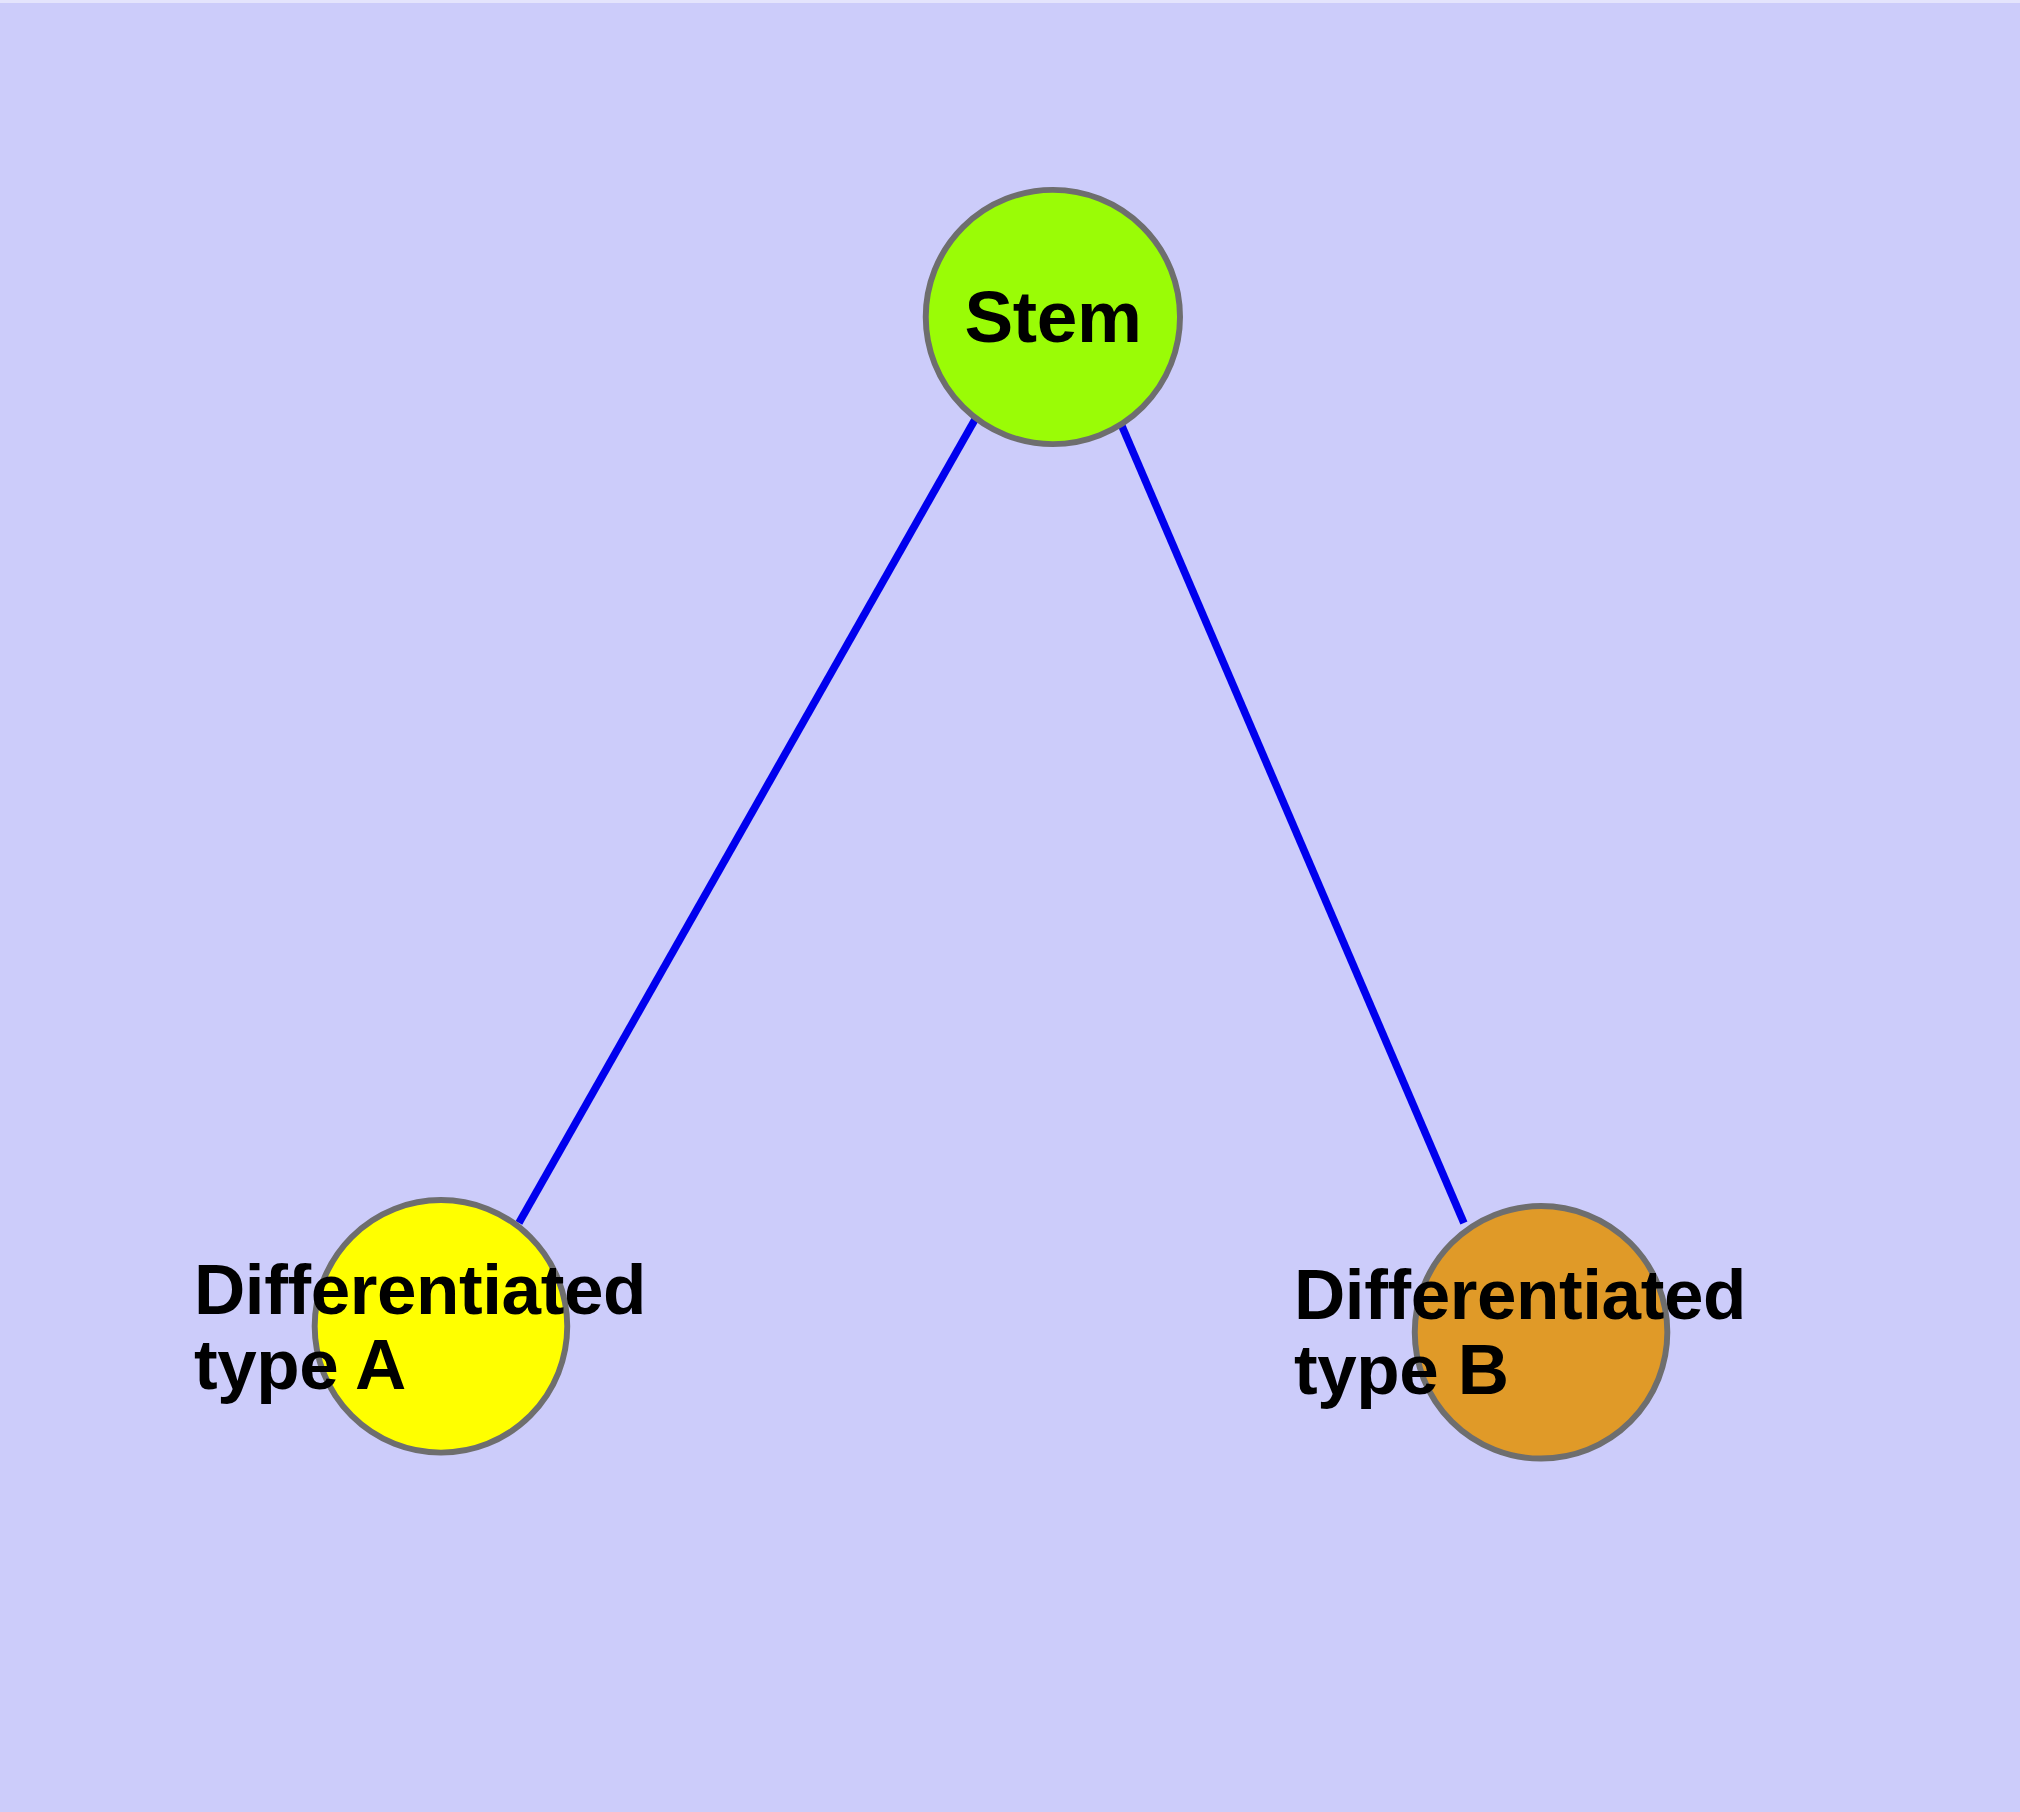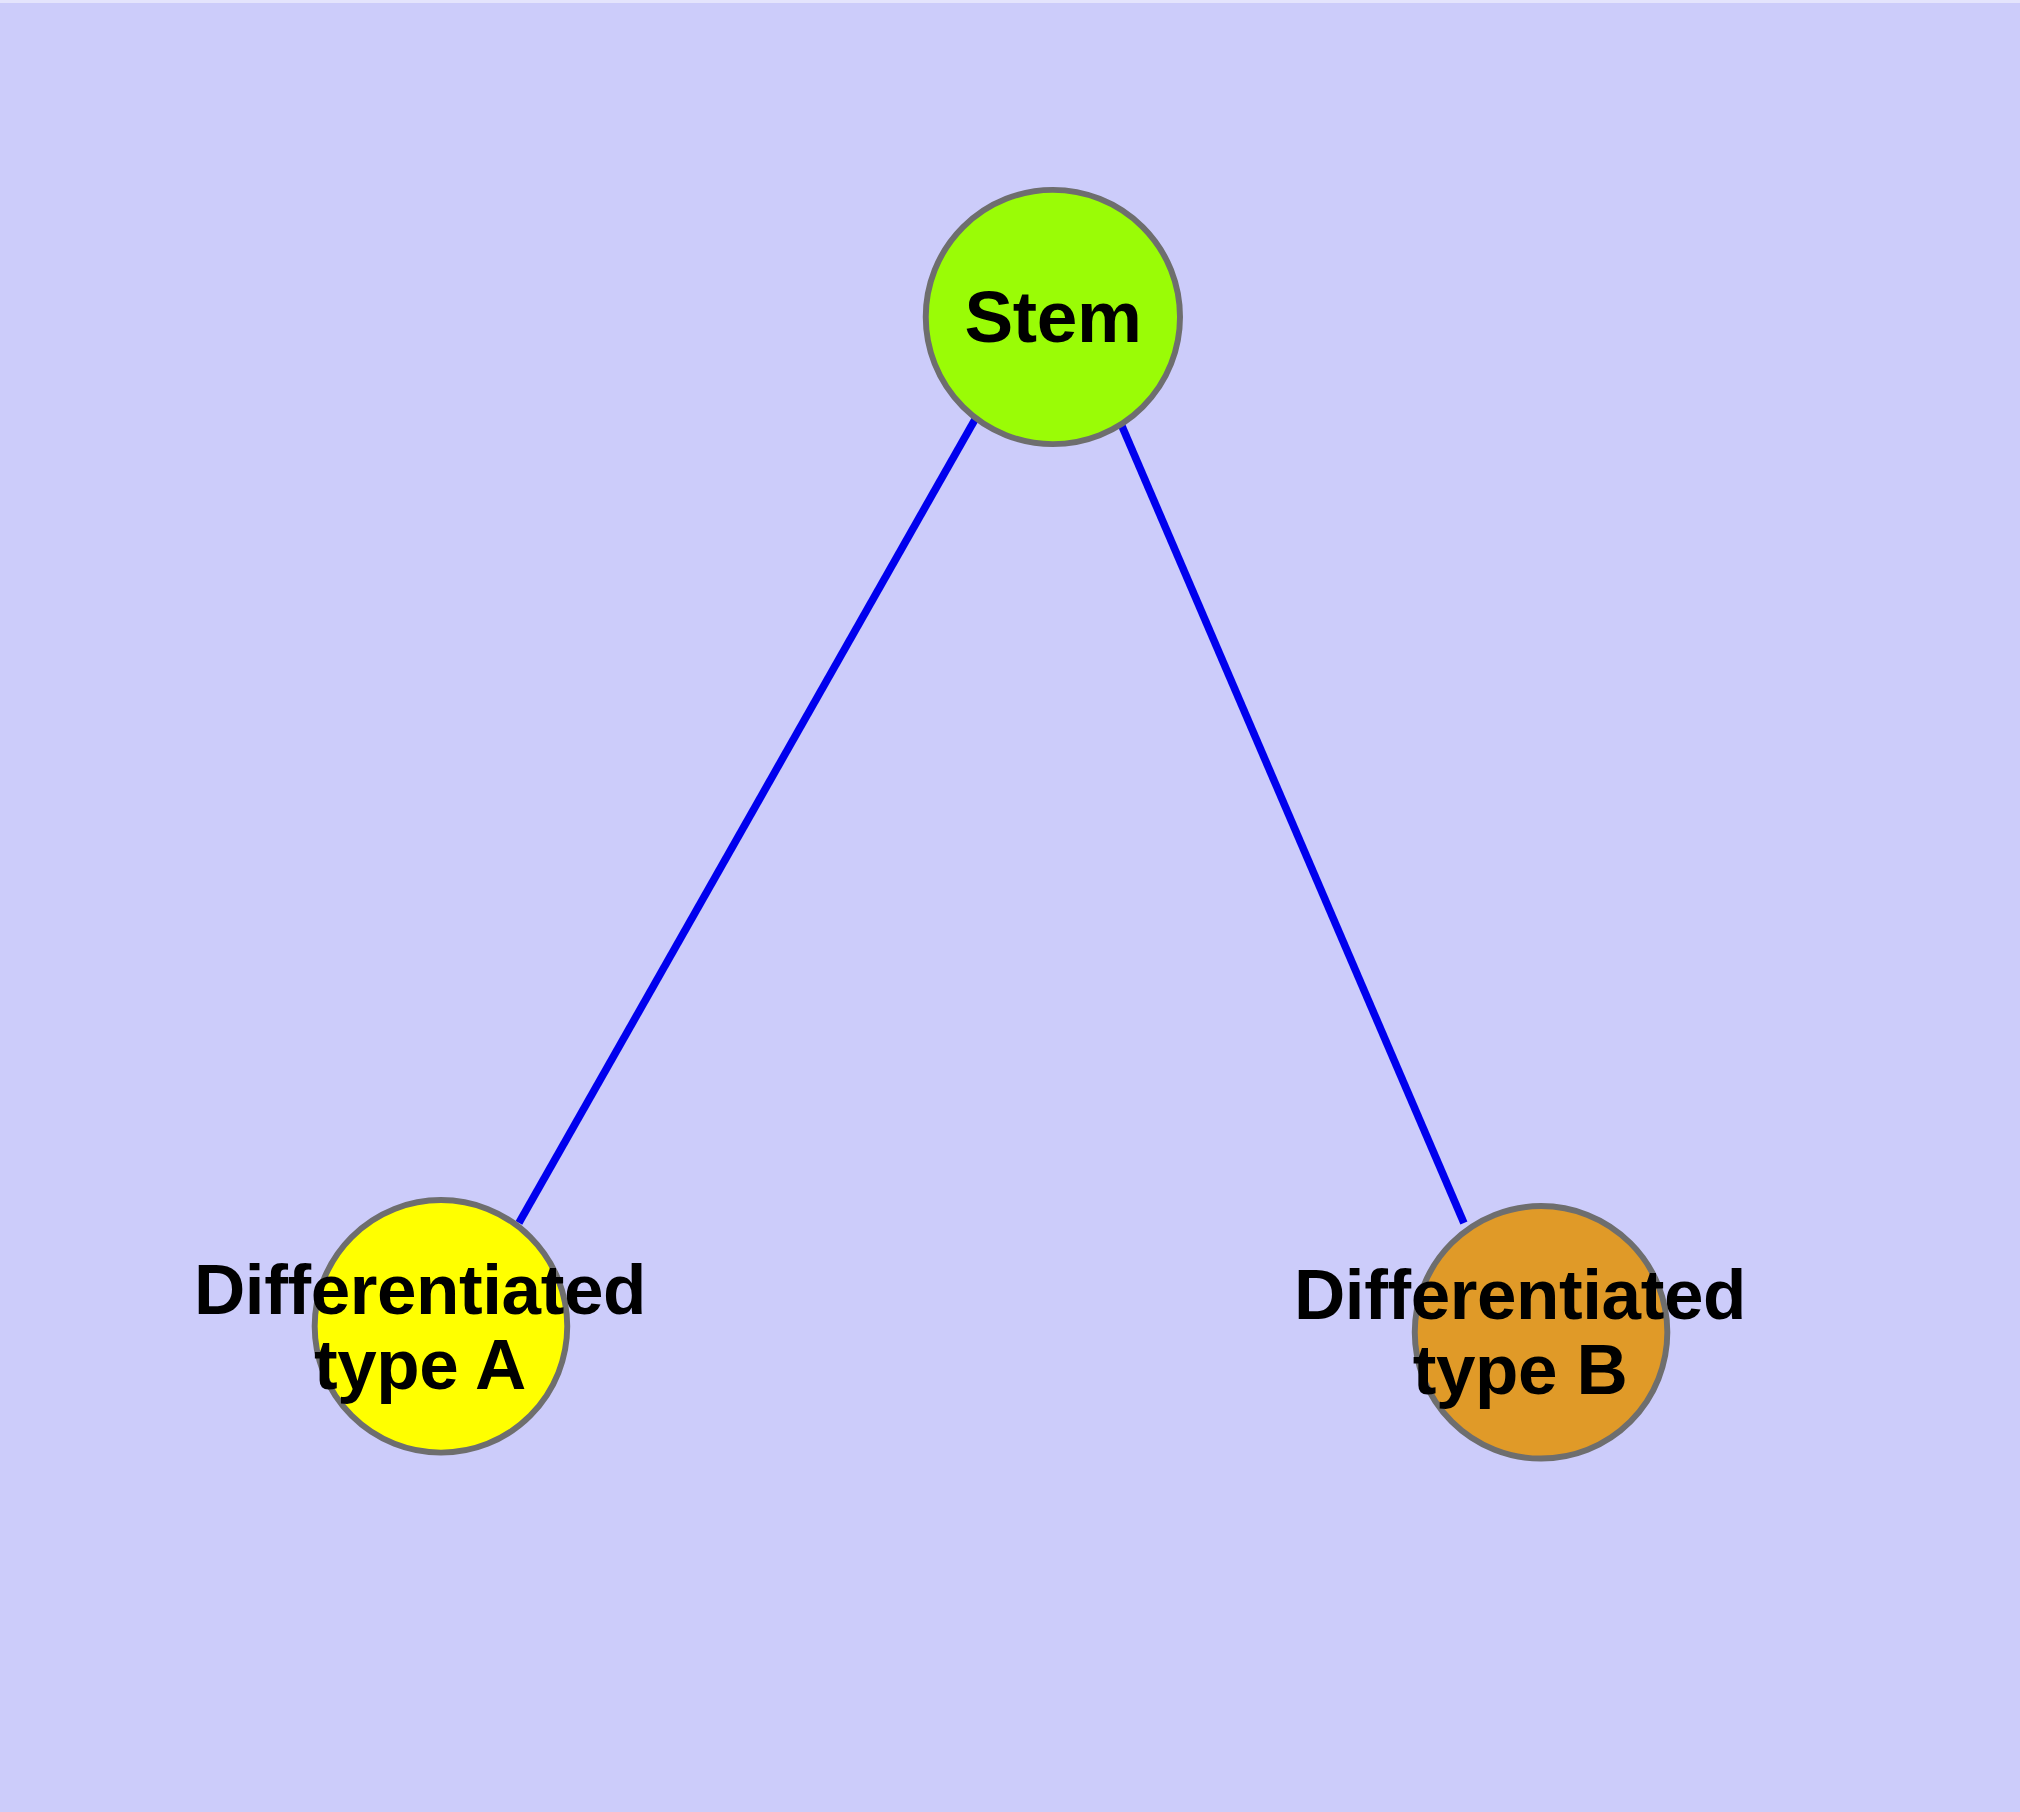--- a/index.html
+++ b/index.html
@@ -29,21 +29,21 @@
     left: 0; top: 0;
     width: 2021px;
     height: 1812px;
   }
   .node-label {
     position: absolute;
     color: #000000;
     font-weight: bold;
     font-size: 71px;
     line-height: 1.06;
-    text-align: center;
+    text-align: left;
     white-space: pre;
     letter-spacing: -0.4px;
     transform: translate(-50%, -50%);
     pointer-events: none;
   }
   .node-label.stem-size { font-size: 73px; }
 </style>
 </head>
 <body>
 

